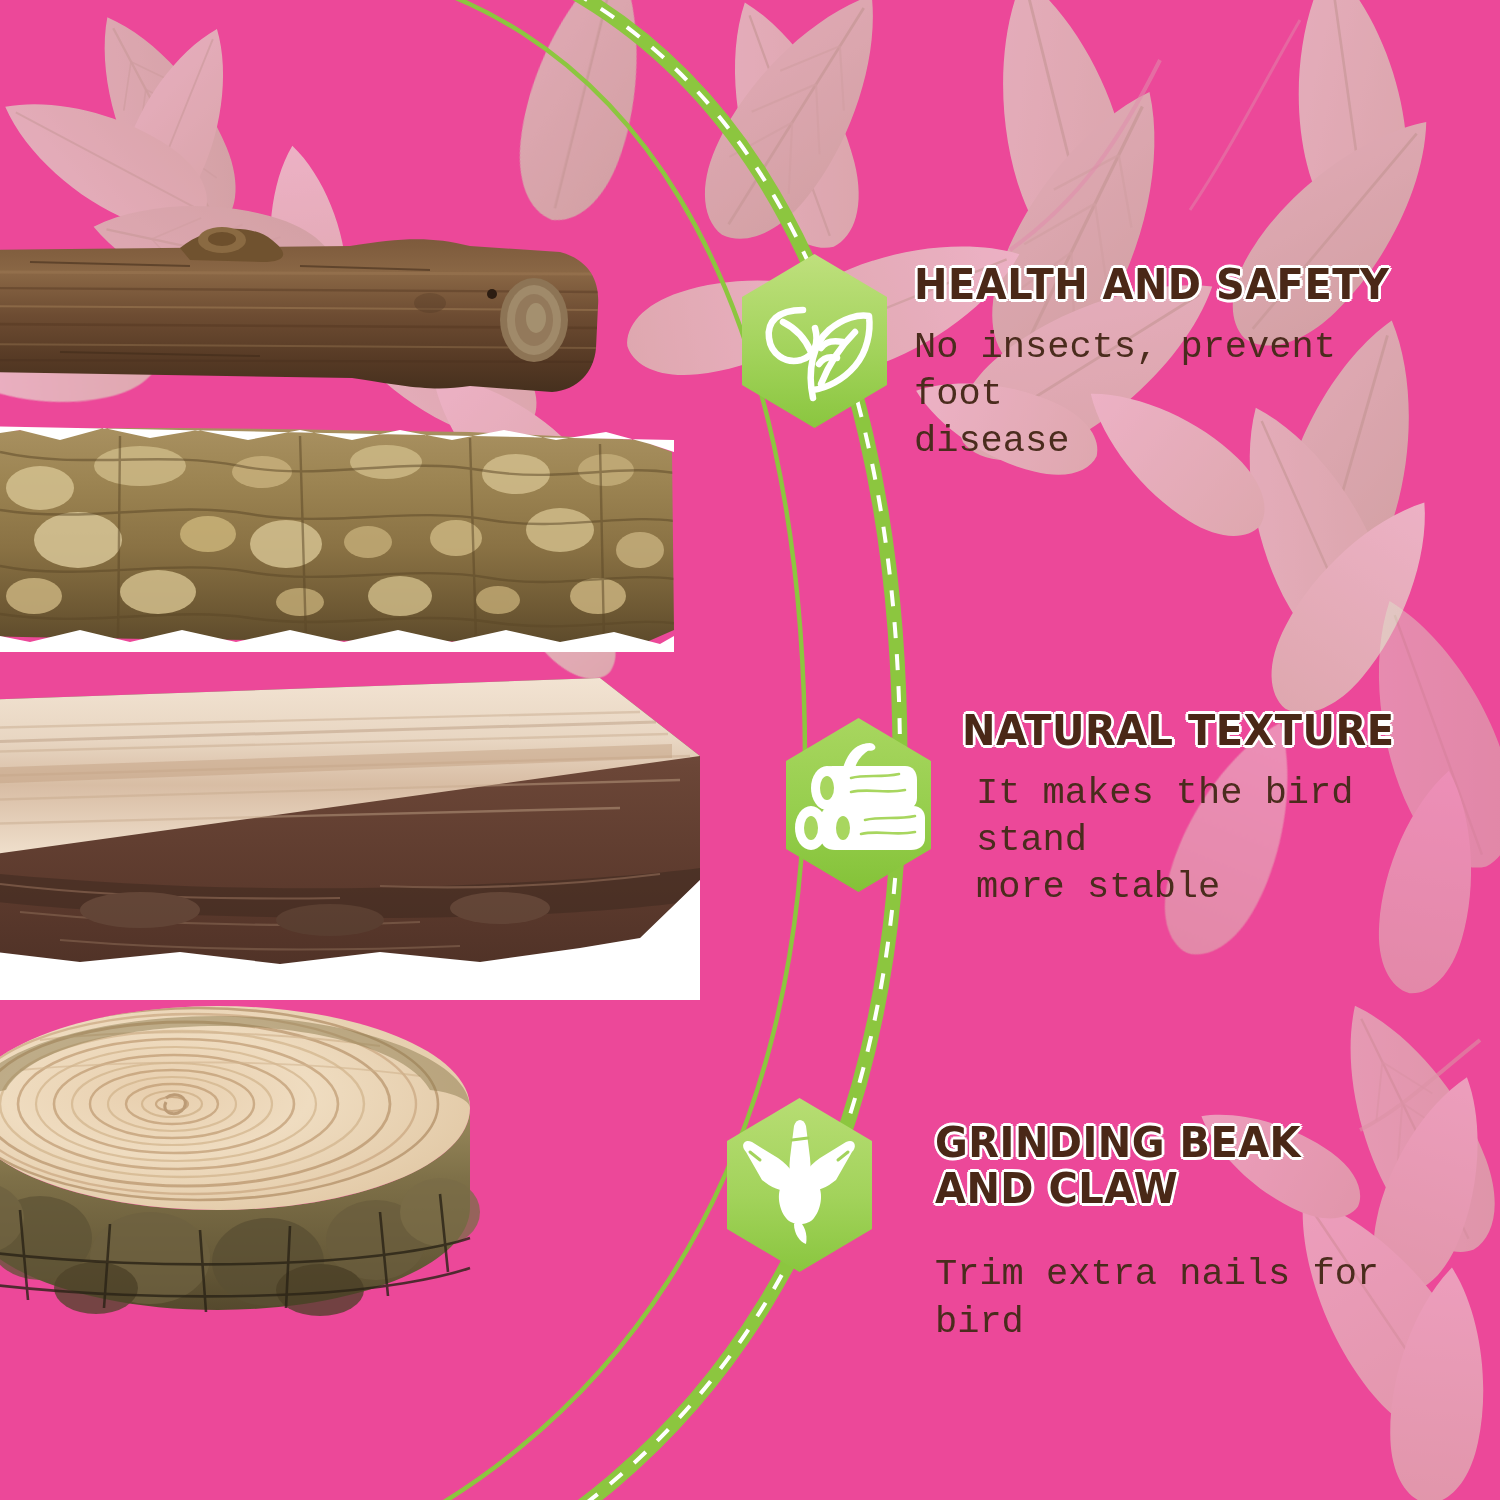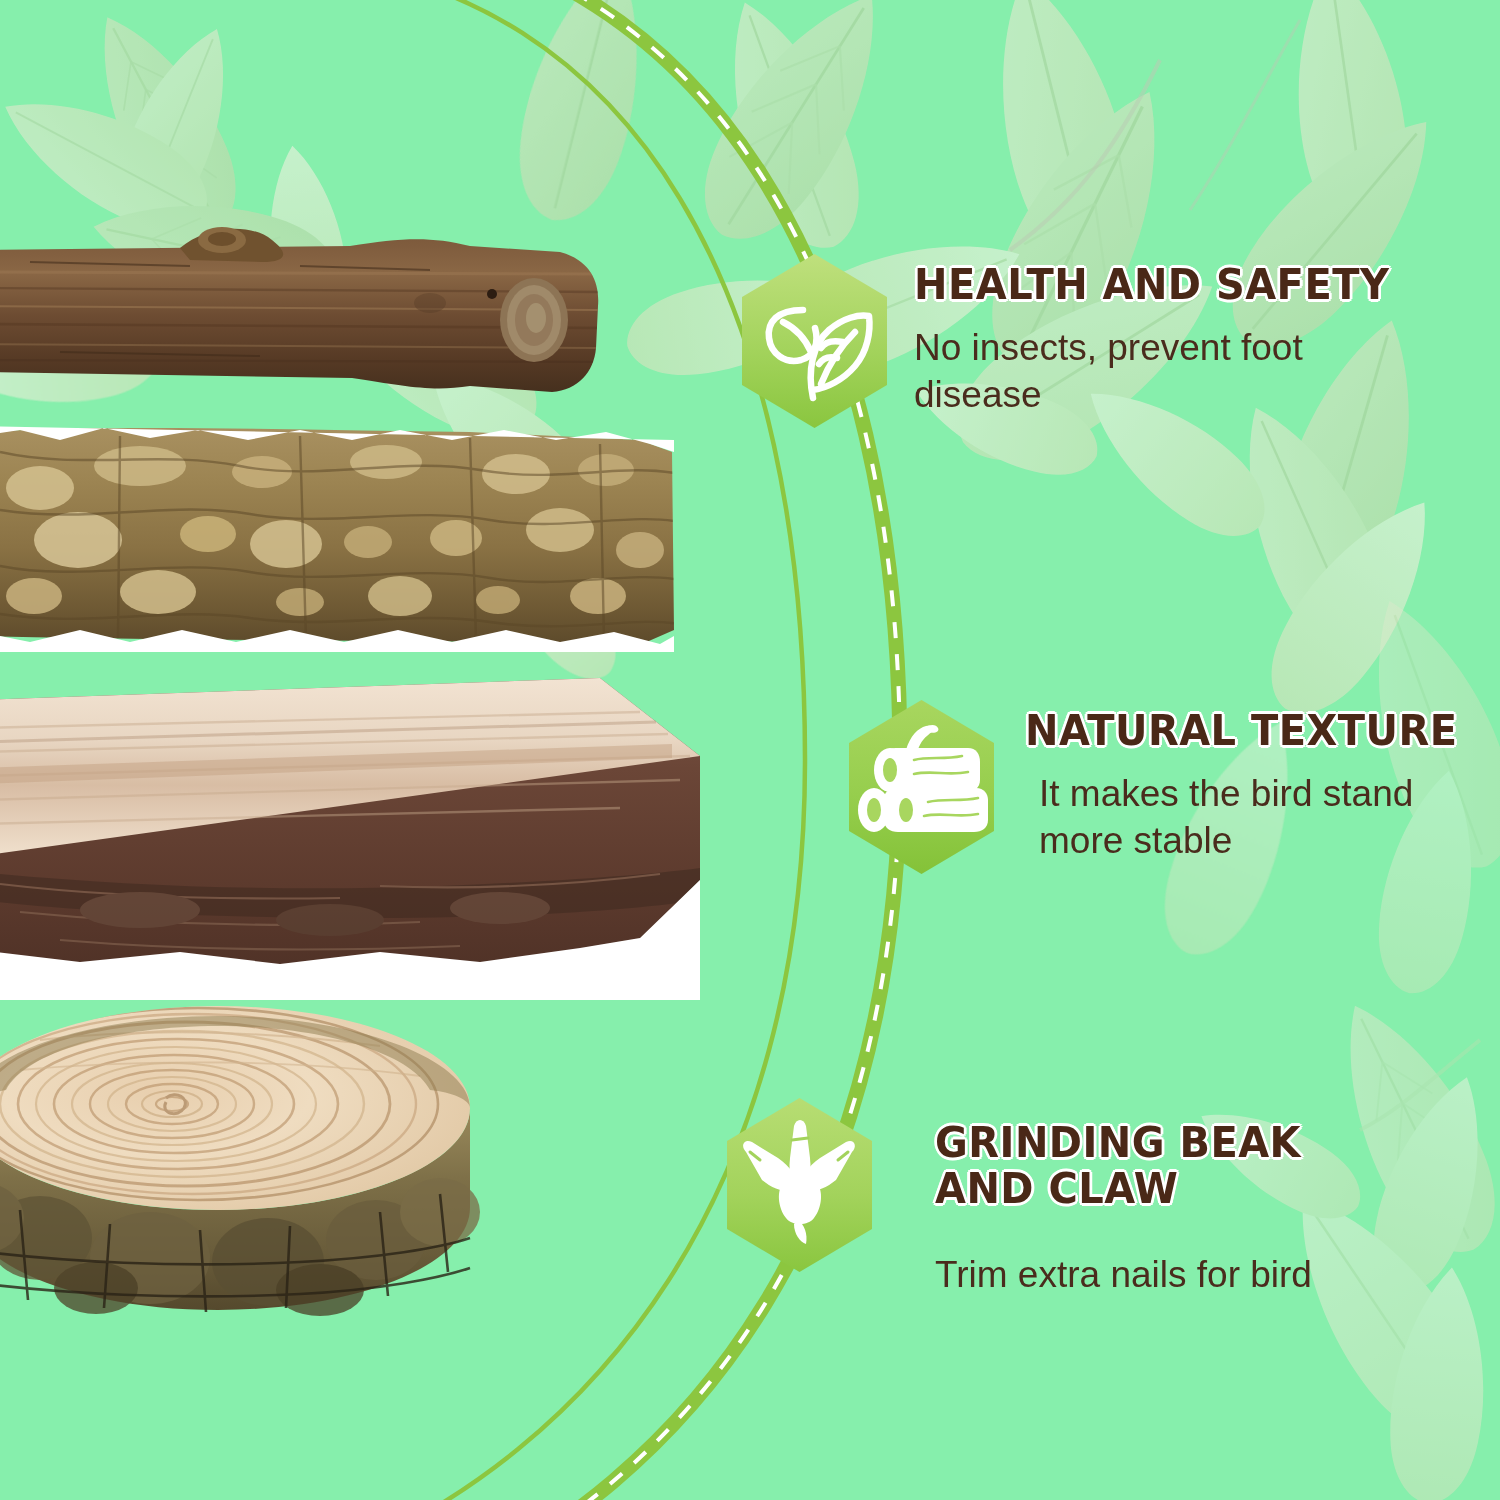--- a/index.html
+++ b/index.html
@@ -2,21 +2,21 @@
 <html><head>
 <meta charset="utf-8">
 <style>
   * { margin:0; padding:0; box-sizing:border-box; }
   html,body { width:1500px; height:1500px; overflow:hidden; }
   body {
     font-family:"Liberation Sans", sans-serif;
     background:#ffffff;
     position:relative;
   }
-  #stage { position:absolute; inset:0; width:1500px; height:1500px; overflow:hidden; background:#86efac; }
+  #stage { position:absolute; inset:0; width:1500px; height:1500px; overflow:hidden; background:#ec4899; }
 
   
   .leaf-bg { position:absolute; inset:0; pointer-events:none; }
 
   
   .arcs { position:absolute; inset:0; pointer-events:none; }
 
   
   .photos { position:absolute; inset:0; }
 
@@ -44,32 +44,32 @@
     transform:scaleX(0.93);
     transform-origin:left center;
     text-shadow:
       2px 0 0 #fff, -2px 0 0 #fff, 0 2px 0 #fff, 0 -2px 0 #fff,
       2px 2px 0 #fff, -2px 2px 0 #fff, 2px -2px 0 #fff, -2px -2px 0 #fff,
       3px 0 0 #fff, -3px 0 0 #fff, 0 3px 0 #fff, 0 -3px 0 #fff;
     white-space:pre-line;
   }
   .fsub {
     margin-top:16px;
-    font-family:Liberation Sans, sans-serif;
+    font-family:Liberation Mono, monospace;
     font-size:37px;
     line-height:1.28;
     color:#4a2c1d;
     max-width:480px;
     white-space:pre-line;
   }
 
   
   #feature-1 { left:737px; top:252px; }
   #feature-1 .fsub { max-width:470px; }
-  #feature-2 { left:844px; top:698px; }
+  #feature-2 { left:781px; top:698px;align-items:center; }
   #feature-2 .ftext { margin-left:26px; }
   #feature-2 .fsub { max-width:440px;margin-left:14px; }
   #feature-3 { left:722px; top:1096px;gap:36px; }
   #feature-3 .ftext { padding-top:24px; }
   #feature-3 .fsub { max-width:470px; margin-top:40px; }
 </style>
 </head>
 <body>
 
 <div id="stage">

